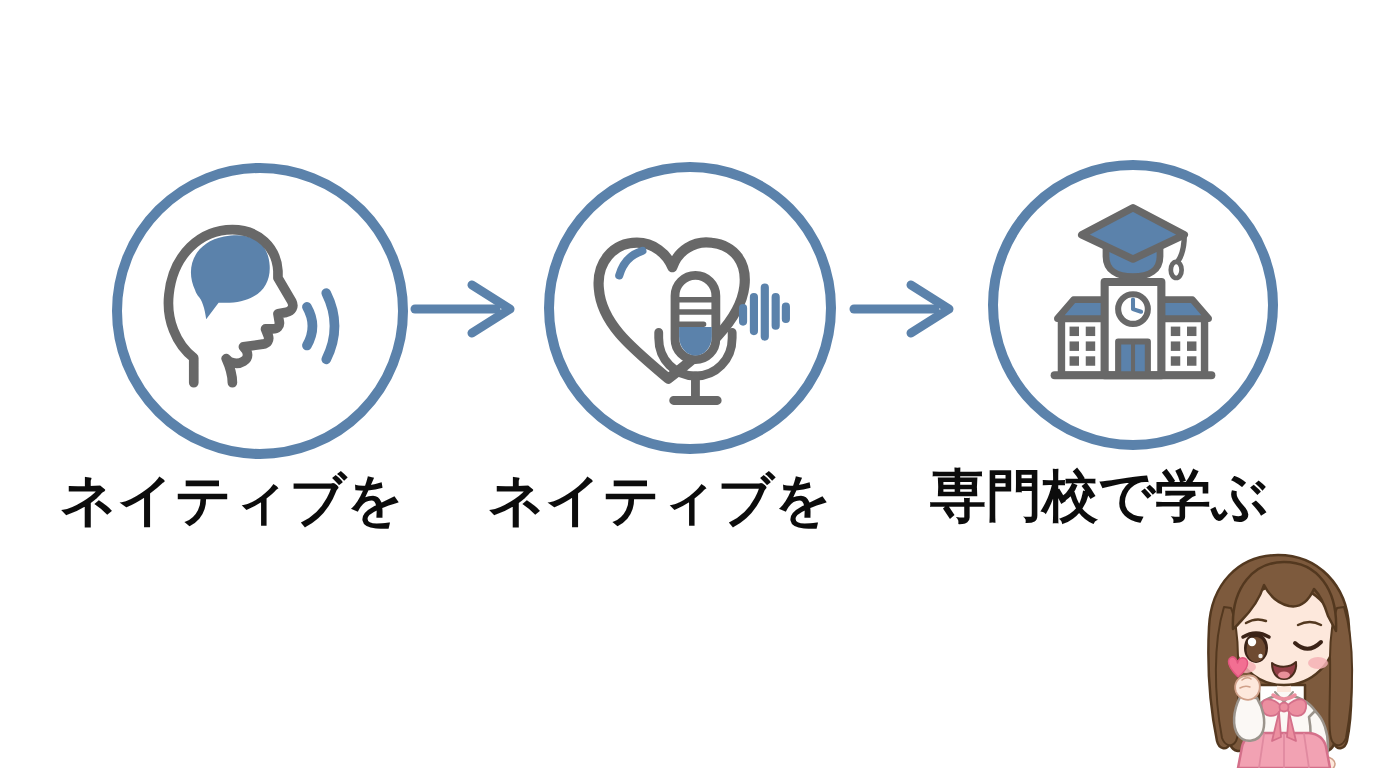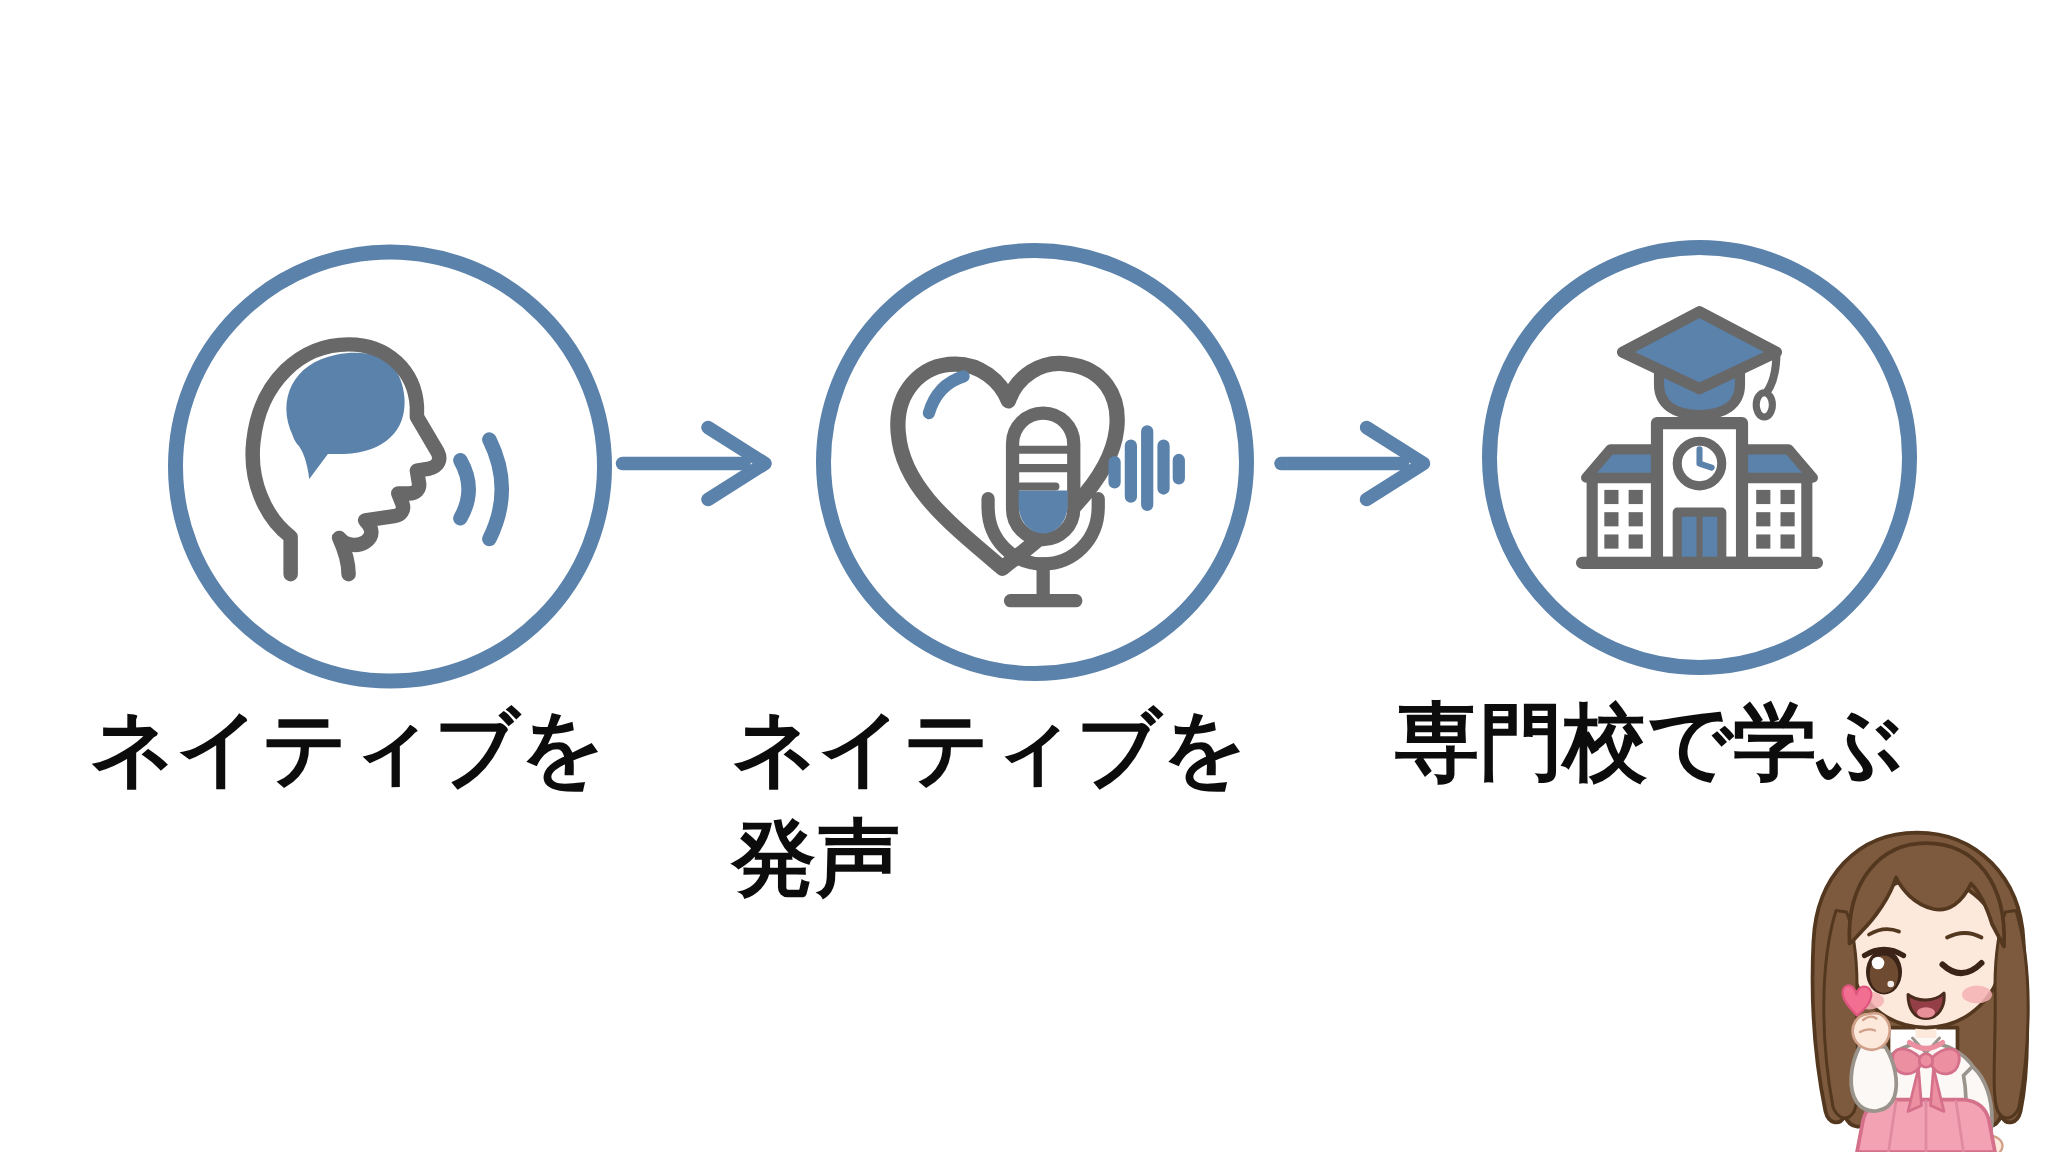--- a/index.html
+++ b/index.html
@@ -101,21 +101,20 @@
         <ellipse cx="132" cy="74" rx="4" ry="6" fill="#ffffff" stroke="#686868" stroke-width="3.5"></ellipse>
       </g>
     </svg>
   </div>
 
   <div class="label" style="left:60px;top:464px;width:404px;">
     <div>ネイティブを</div>
   </div>
   <div class="label" style="left:488px;top:464px;width:404px;">
     <div>ネイティブを</div>
-    <div>発声</div>
   </div>
   <div class="label" style="left:930px;top:460px;width:404px;">
     <div>専門校で学ぶ</div>
     <div></div>
   </div>
 
   <svg id="mascot" viewBox="0 0 196 223">
     <g stroke-linecap="round" stroke-linejoin="round">
 
       <path d="M98 10 C58 10 31 40 29 82 C27 122 30 162 37 196 C39 204 46 206 50 199 C53 207 62 209 66 201 C69 207 76 208 79 202 L79 140 L125 140 L125 202 C128 208 135 207 138 201 C142 209 151 207 154 199 C158 206 165 204 167 196 C174 162 171 122 169 82 C167 40 138 10 98 10 Z" fill="#7d5a3d" stroke="#53381f" stroke-width="2.5"></path>

